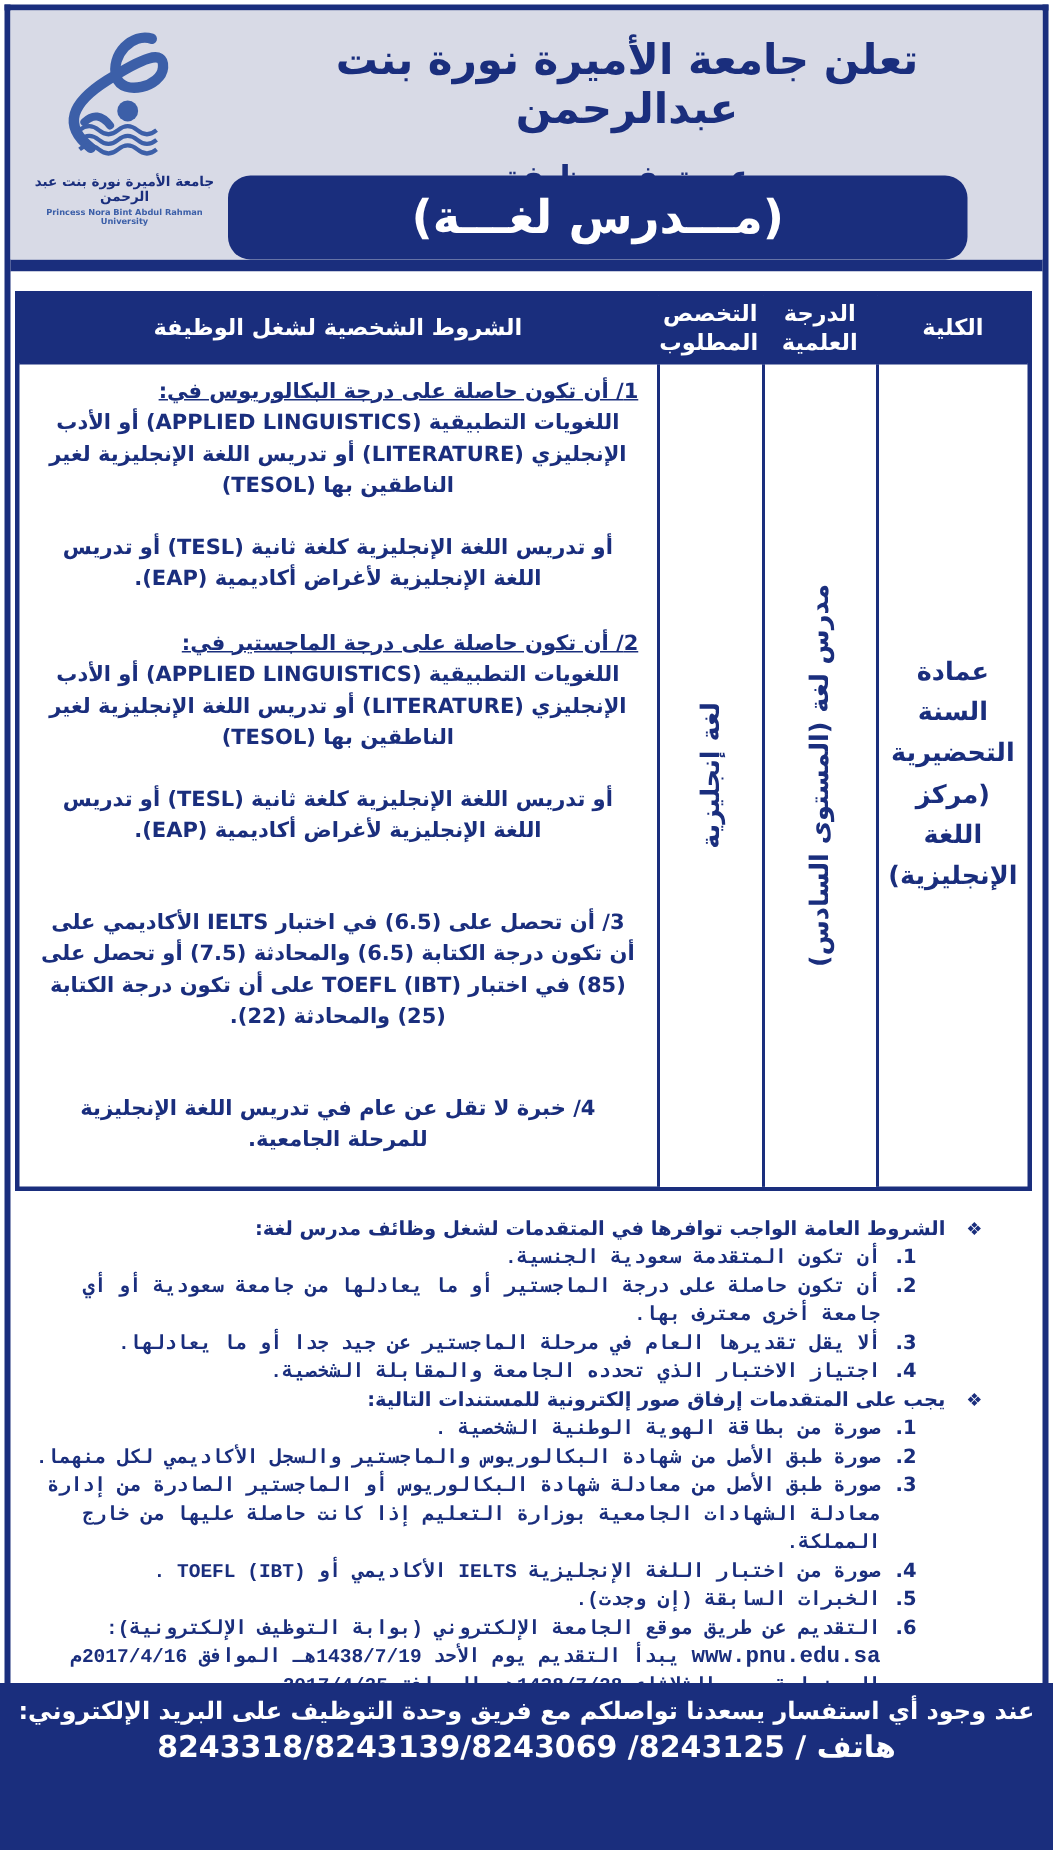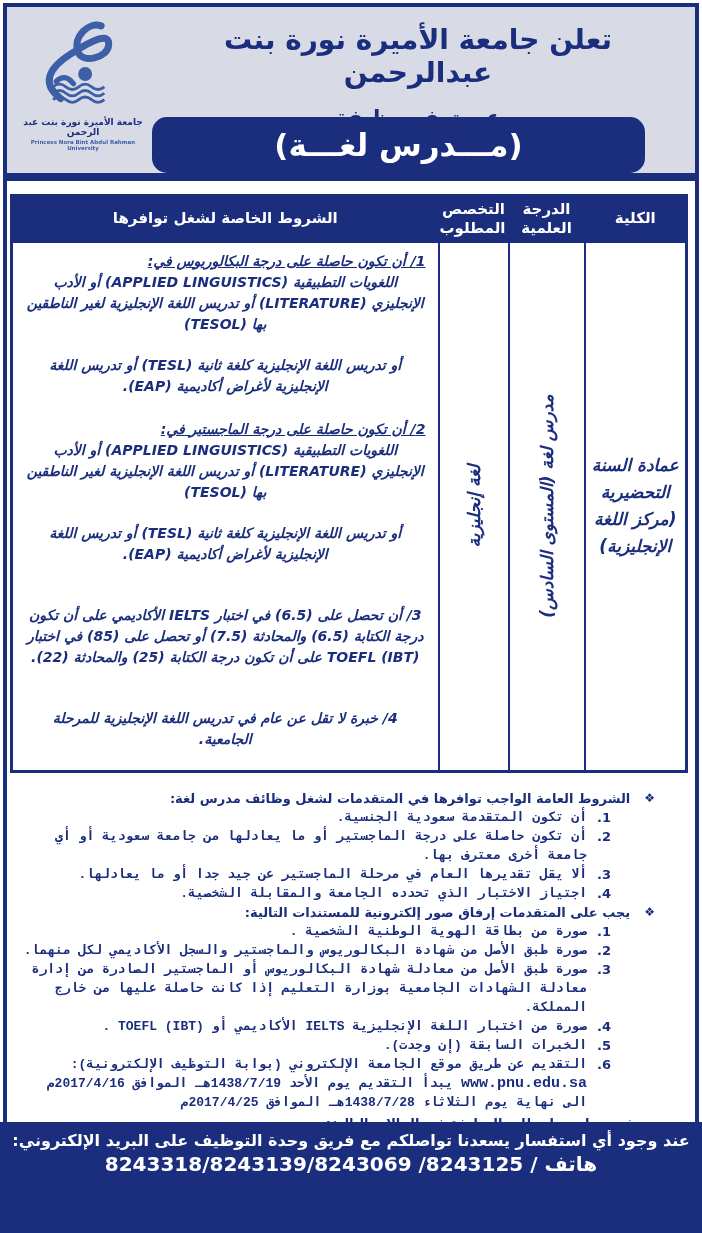--- a/index.html
+++ b/index.html
@@ -32,21 +32,21 @@
   
   .main{margin:0 7px; height:941px; background:#fff; overflow:hidden;}
 
   table{direction:rtl; border-collapse:collapse; margin:13px 3px 0; width:678px; table-layout:fixed;}
   table, th, td{border:2px solid var(--navy);}
   table{border-width:3px;}
   th{background:var(--navy); color:#fff; font-size:15px; font-weight:bold; height:46px;
      vertical-align:middle; line-height:1.25; padding:2px;}
   th + th{border-right:2px solid #cdd3e6;}
   .col-college{width:102px;} .col-degree{width:76px;} .col-major{width:70px;}
-  td{background:#fff; vertical-align:middle; height:494px;font-style:italic;}
+  td{background:#fff; vertical-align:middle; height:494px;}
   .college-cell{font-size:17px; line-height:1.6; text-align:center; padding:0 5px;}
   .v-cell{position:relative;}
   .v-text{position:absolute; top:50%; left:50%; transform:translate(-50%,-50%) rotate(-90deg);
           white-space:nowrap; font-size:17px;}
   .cond-cell{padding:8px 12px 0; font-size:14px; line-height:21px; vertical-align:top;}
   .cond-heading{text-align:right; text-decoration:underline;}
   .cond-cell p{text-align:center; margin-bottom:20px;}
   .sec{margin-bottom:22px;}
   .sec p:first-of-type{margin-bottom:20px;}
   .plain{text-align:center; margin-bottom:20px;margin-top:40px;}
@@ -102,21 +102,21 @@
   </div>
   <div class="divider"></div>
 
   <div class="main">
     <table>
       <thead>
         <tr>
           <th class="col-college">الكلية</th>
           <th class="col-degree">الدرجة العلمية</th>
           <th class="col-major">التخصص المطلوب</th>
-          <th>الشروط الخاصة لشغل توافرها</th>
+          <th>الشروط الشخصية لشغل الوظيفة</th>
         </tr>
       </thead>
       <tbody>
         <tr>
           <td class="college-cell">عمادة السنة التحضيرية (مركز اللغة الإنجليزية)</td>
           <td class="v-cell">
             <span class="v-text">مدرس لغة (المستوى السادس)</span>
           </td>
           <td class="v-cell">
             <span class="v-text">لغة إنجليزية</span>

